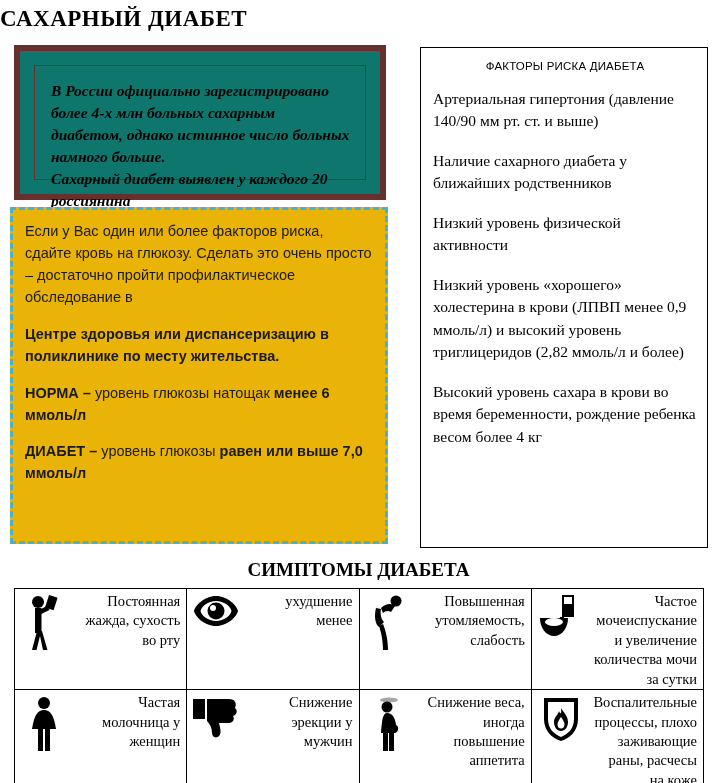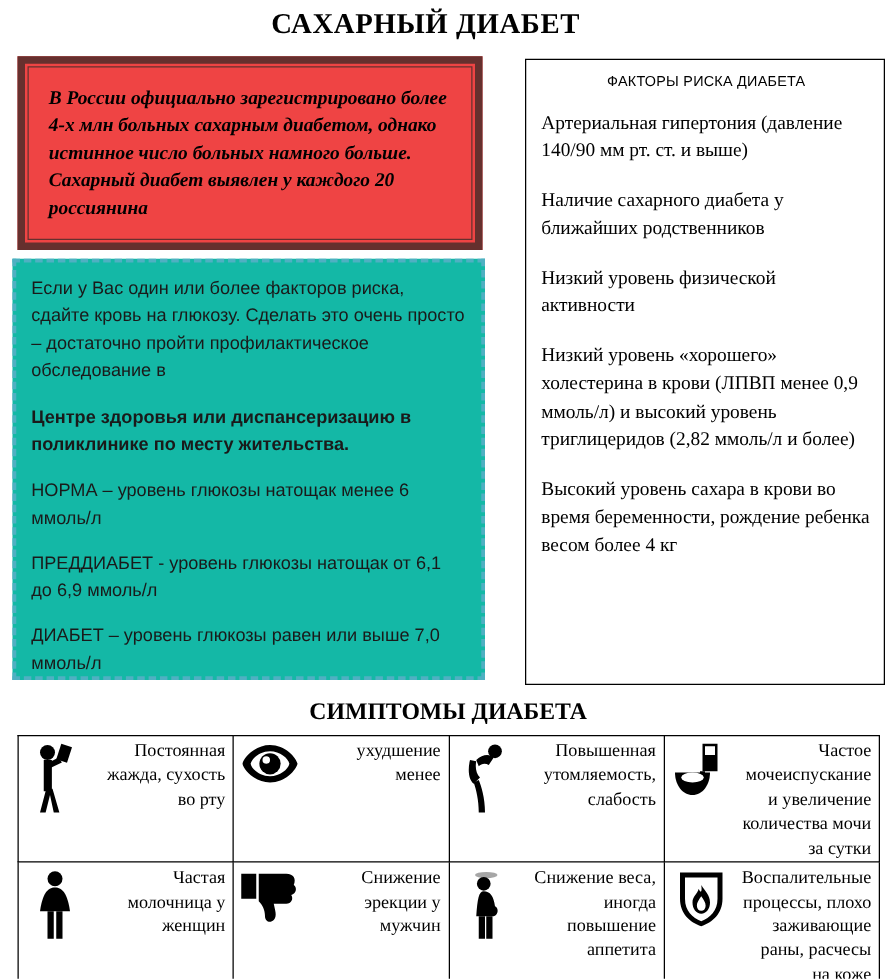--- a/index.html
+++ b/index.html
@@ -13,40 +13,40 @@
     position: relative;
     font-family: "Liberation Serif", serif;
     color: #000000;
     overflow: hidden;
   }
 
   
   .main-title {
     position: absolute;
     top: 6px;
-    left: 16px;
+    left: 0;
     width: 649px;
-    text-align: center;
+    text-align: left;
     font-family: "Liberation Serif", serif;
     font-weight: bold;
     font-size: 23px;
     letter-spacing: 0.5px;
   }
 
   
   .stat-box {
     position: absolute;
     left: 14px;
     top: 45px;
     width: 372px;
     height: 155px;
     box-sizing: border-box;
     border: 6px solid #66302e;
-    background: #ef4444;
-    padding: 2px;
+    background: #0f766e;
+    padding: 14px;
   }
   .stat-box-inner {
     box-sizing: border-box;
     width: 100%;
     height: 100%;
     border: 1px solid #66302e;
     padding: 14px 14px 6px 16px;
   }
   .stat-text {
     font-family: "Liberation Serif", serif;
@@ -59,32 +59,32 @@
 
   
   .advice-box {
     position: absolute;
     left: 10px;
     top: 207px;
     width: 378px;
     height: 337px;
     box-sizing: border-box;
     border: 3px dashed #4fb0c2;
-    background: #14b8a6;
+    background: #eab308;
     padding: 10px 12px 6px 12px;
   }
   .advice-p {
     font-family: "Liberation Sans", sans-serif;
     font-size: 14.5px;
     line-height: 1.52;
     margin: 0 0 15px 0;
     color: #1a1a1a;
   }
   .advice-p.tight { margin-bottom: 14px; }
-  .advice-p b { font-weight: normal; }
+  .advice-p b { font-weight: bold; }
   .advice-p.allbold { font-weight: bold; }
 
   
   .risk-box {
     position: absolute;
     left: 420px;
     top: 47px;
     width: 288px;
     height: 501px;
     box-sizing: border-box;
@@ -167,23 +167,20 @@
 </div>
 
 <div class="advice-box">
   <p class="advice-p">Если у Вас один или более факторов риска, сдайте кровь на глюкозу. Сделать это очень просто – достаточно пройти профилактическое обследование  в</p>
   <p class="advice-p allbold">Центре здоровья или диспансеризацию в поликлинике по месту жительства.</p>
 
   <p class="advice-p tight">
     <b>НОРМА</b><b> – </b><span>уровень глюкозы натощак </span><b>менее 6 ммоль/л</b>
   </p>
 
-  <p class="advice-p tight">
-    <b>ПРЕДДИАБЕТ</b><b>  - </b><span>уровень глюкозы натощак </span><b>от 6,1 до 6,9 ммоль/л</b>
-  </p>
 
   <p class="advice-p tight">
     <b>ДИАБЕТ</b><b> – </b><span>уровень глюкозы </span><b>равен или выше 7,0 ммоль/л</b>
   </p>
 </div>
 
 <div class="risk-box">
   <div class="risk-head">ФАКТОРЫ РИСКА ДИАБЕТА</div>
   <p class="risk-item">Артериальная гипертония (давление 140/90 мм рт. ст. и выше)</p>
   <p class="risk-item">Наличие сахарного диабета у ближайших родственников</p>

